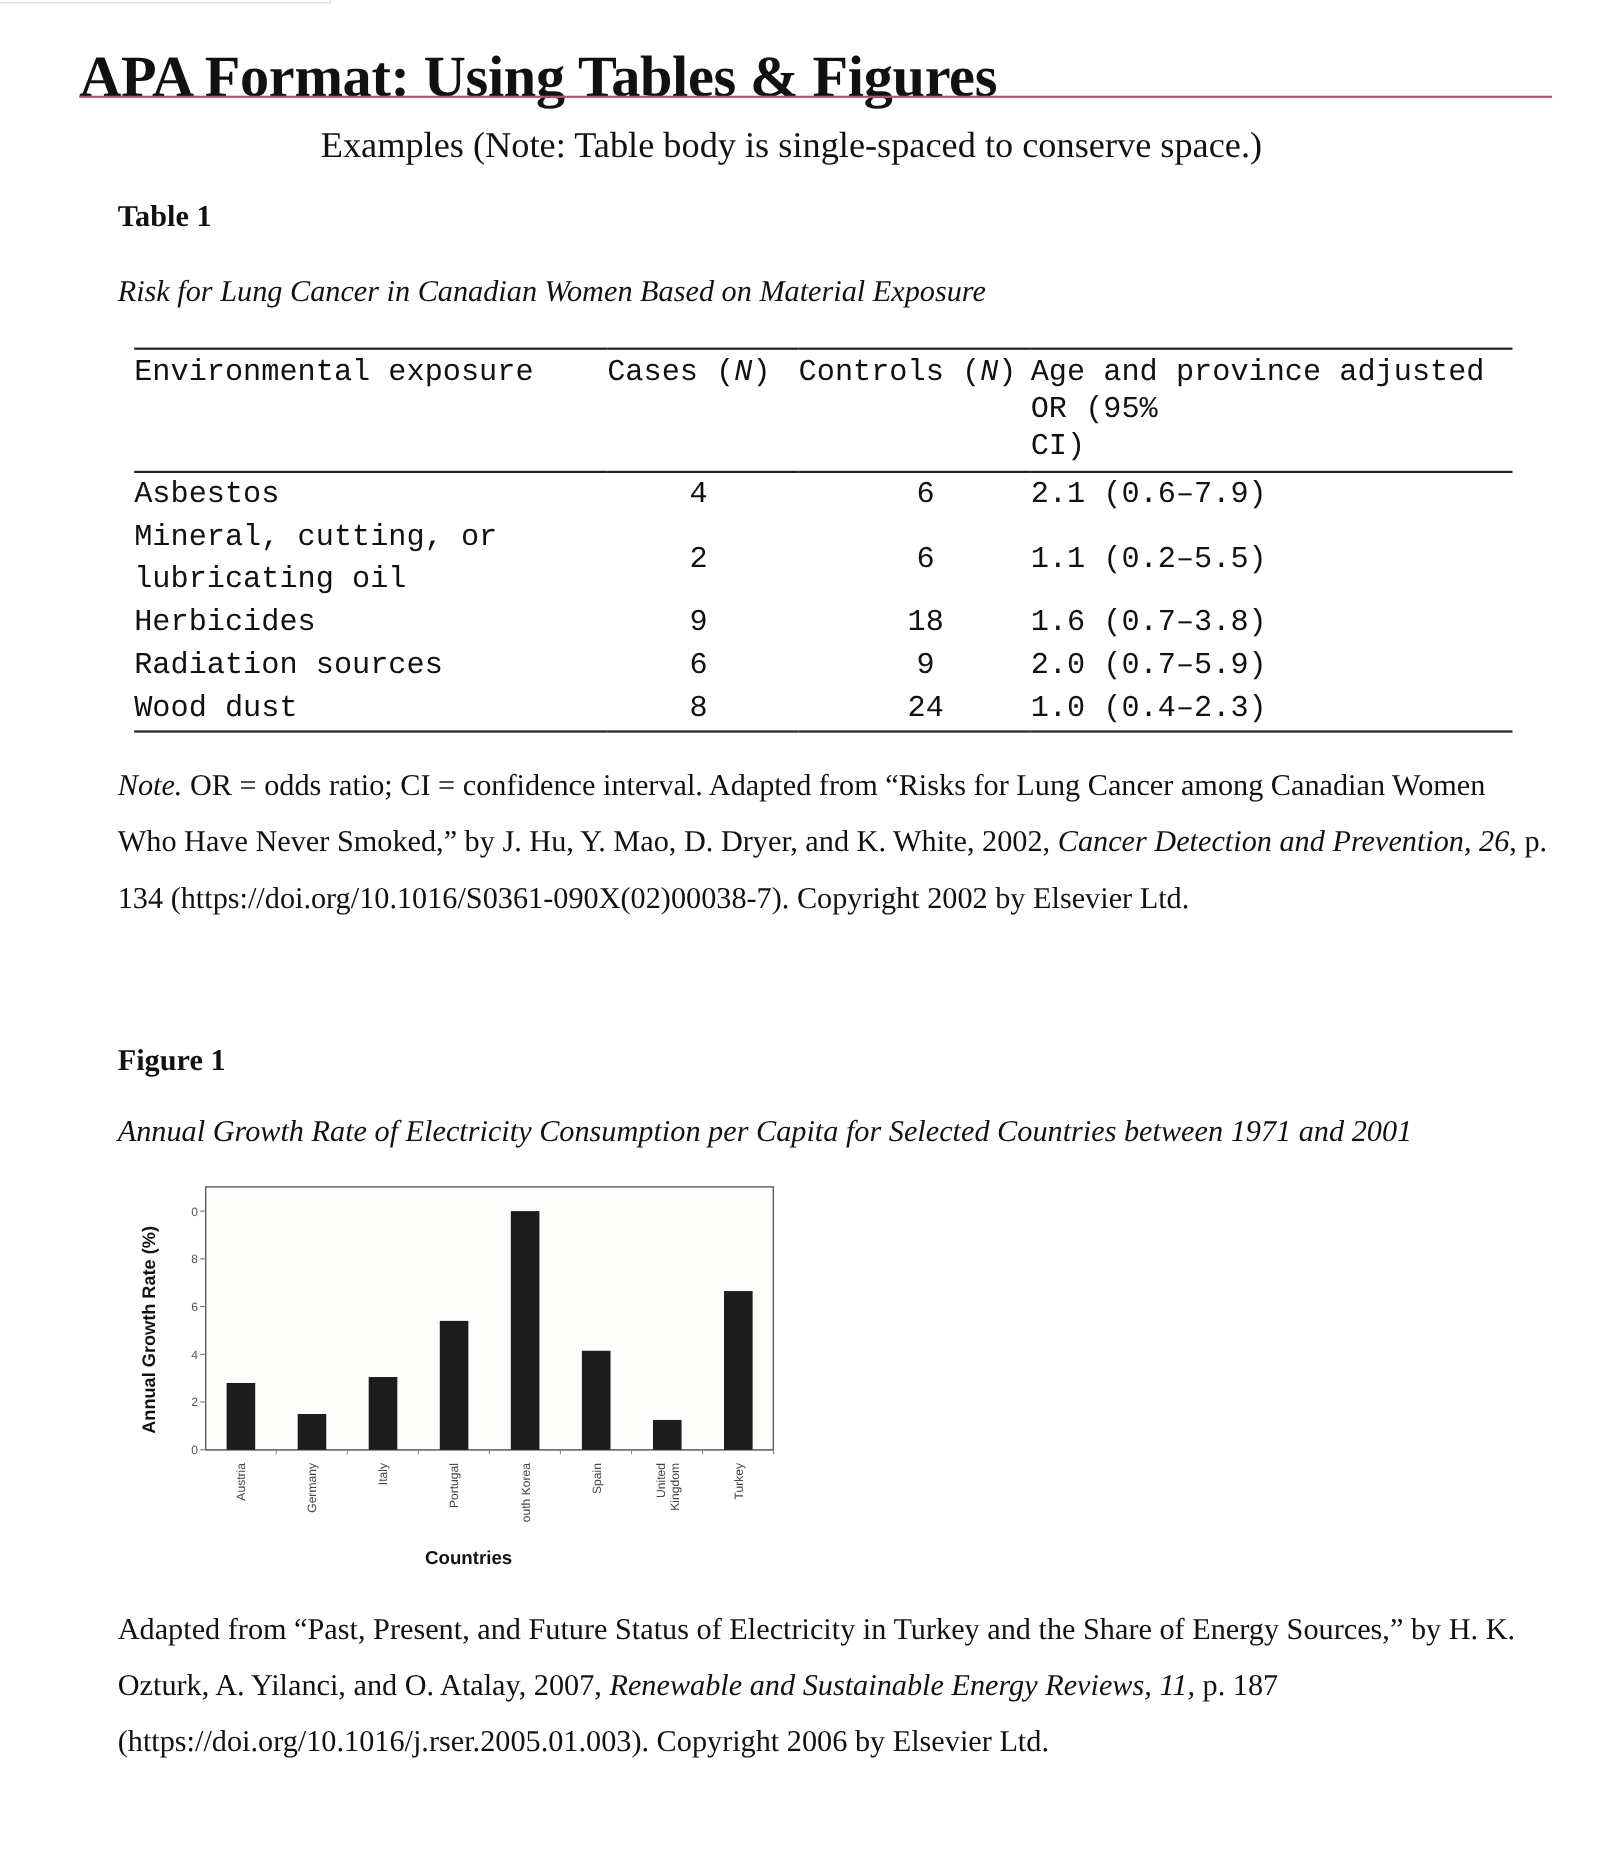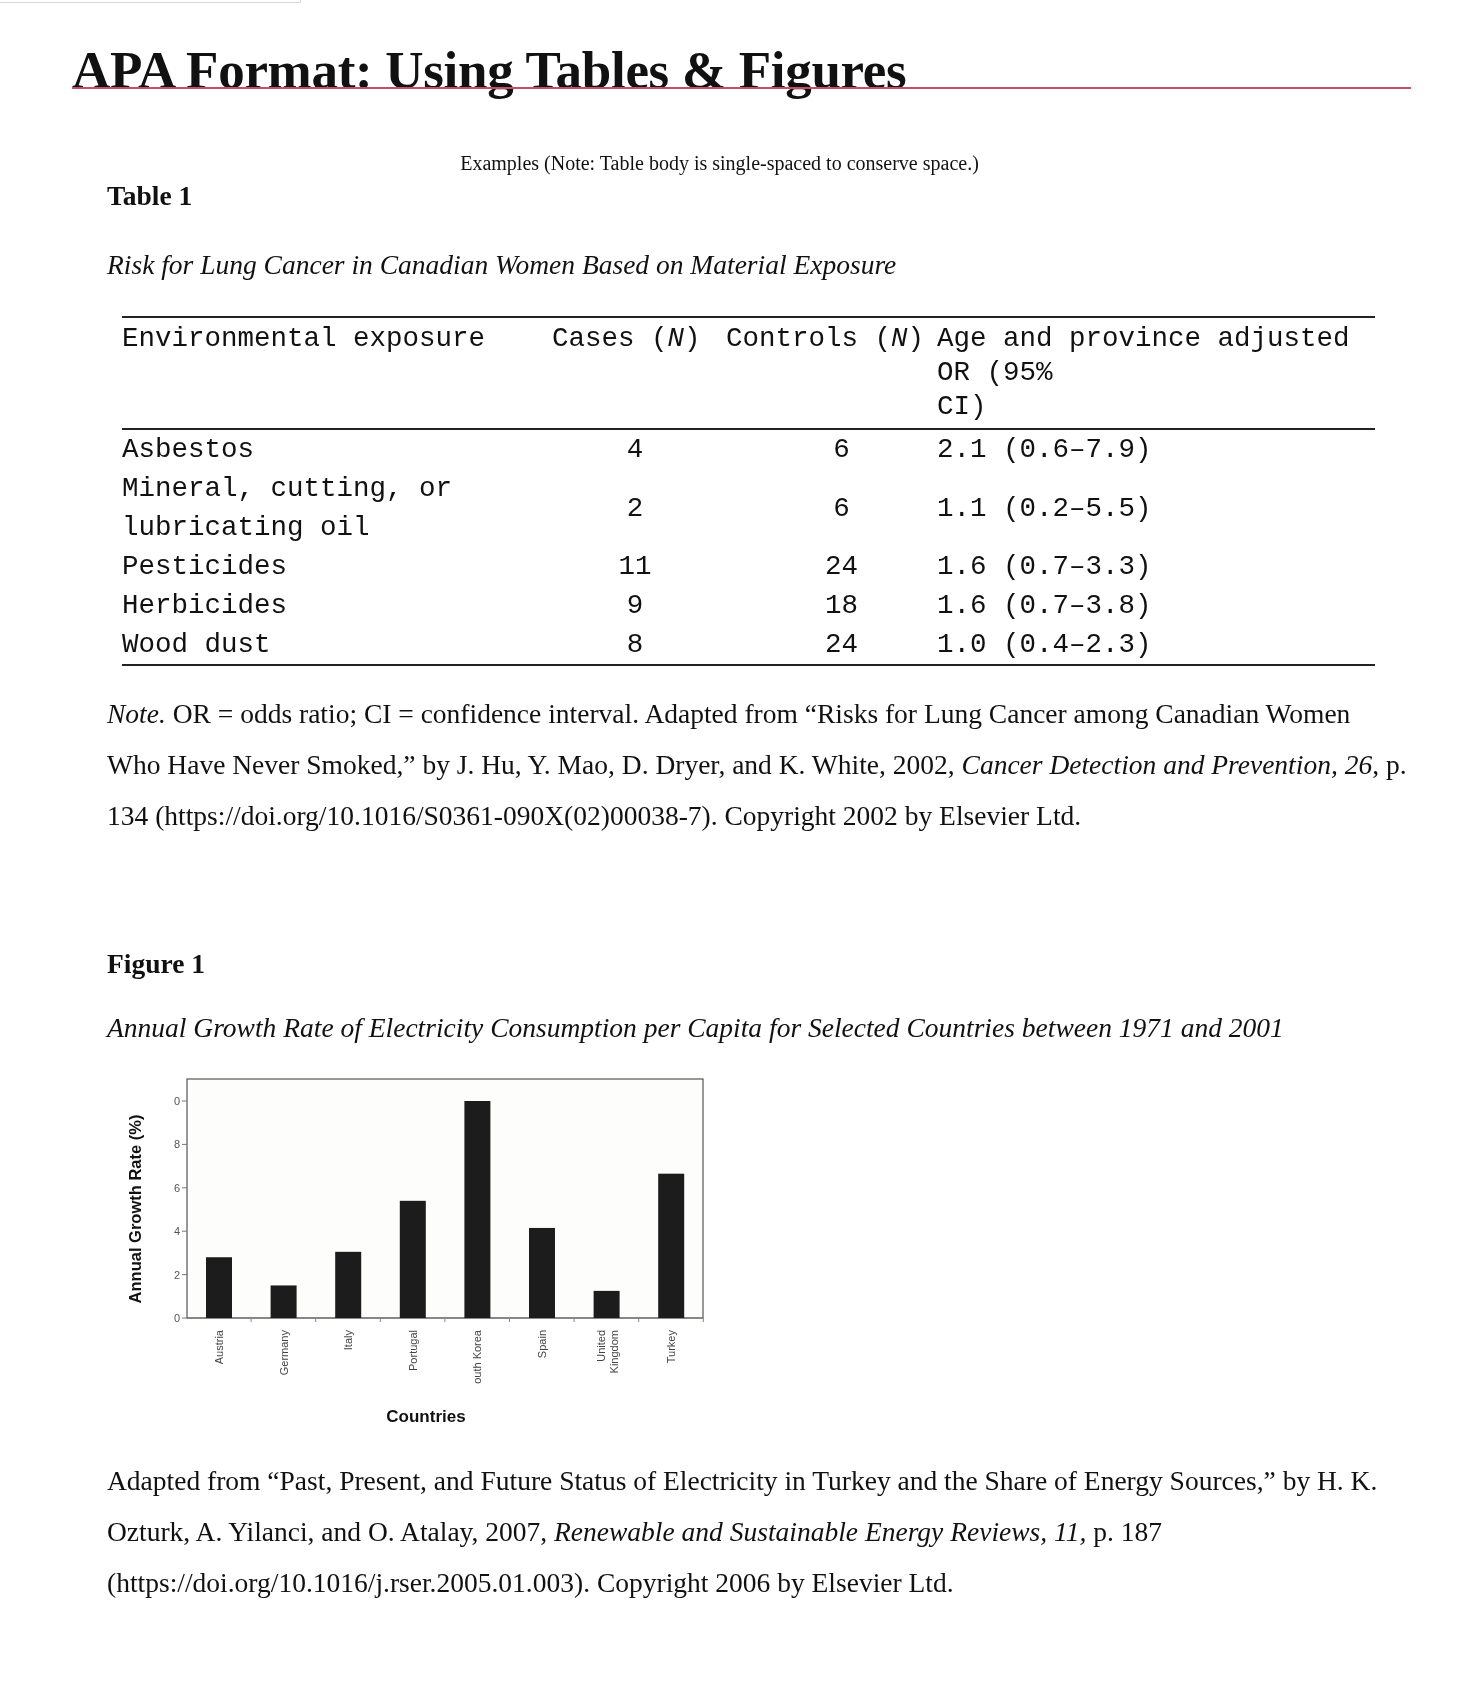--- a/index.html
+++ b/index.html
@@ -2,21 +2,21 @@
 <html><head>
 <meta charset="utf-8">
 <style>
   html, body { margin: 0; padding: 0; background: #ffffff; }
   body { width: 1475px; height: 1695px; position: relative; overflow: hidden;
          font-family: "Liberation Serif", "DejaVu Serif", serif; color: #111; }
   .abs { position: absolute; white-space: nowrap; }
   .topbar { position: absolute; left: 0; top: 0; width: 300px; height: 2px; border: 1px solid #d8d8d8; border-top: none; border-left: none; }
   .title { left: 72px; top: 42px; font-size: 53px; font-weight: bold; line-height: 56px; letter-spacing: -0.3px; }
   .title-rule { position: absolute; left: 72px; top: 87px; width: 1339px; height: 2px; background: #c0506a; }
-  .subtitle { left: 0; width: 1475px; text-align: center; top: 115px; font-size: 20px; padding-left: 0; margin-top: 37px; }
+  .subtitle { left: 0; width: 1475px; text-align: center; top: 115px; font-size: 33px; padding-left: 0; }
   .subtitle span { position: relative; left: -18px; }
   .heading { font-weight: bold; font-size: 27.5px; }
   .caption { font-style: italic; font-size: 27.5px; }
   .table-wrap { position: absolute; left: 122px; top: 316px; width: 1253px; font-family: Liberation Mono, monospace; }
   table.data { border-collapse: collapse; width: 100%; font-size: 27.5px; }
   table.data thead tr { border-top: 2px solid #222; border-bottom: 2px solid #222; }
   table.data tbody tr:last-child { border-bottom: 2px solid #222; }
   table.data th { font-weight: normal; text-align: left; vertical-align: top; padding: 4px 0 4px 0; line-height: 34px; }
   table.data td { padding: 0; height: 39px; line-height: 39px; }
   table.data th.c-exp { width: 430px; }
@@ -58,30 +58,30 @@
         <td class="num" style="padding-left:20px;">6</td>
         <td>2.1 (0.6–7.9)</td>
       </tr>
       <tr>
         <td>Mineral, cutting, or lubricating oil</td>
         <td class="num" style="padding-right:8px;">2</td>
         <td class="num" style="padding-left:20px;">6</td>
         <td>1.1 (0.2–5.5)</td>
       </tr>
       <tr>
-        <td>Pesticides</td>
-        <td class="num" style="padding-right:8px;">11</td>
-        <td class="num" style="padding-left:20px;">24</td>
-        <td>1.6 (0.7–3.3)</td>
-      </tr>
-      <tr>
         <td>Herbicides</td>
         <td class="num" style="padding-right:8px;">9</td>
         <td class="num" style="padding-left:20px;">18</td>
         <td>1.6 (0.7–3.8)</td>
+      </tr>
+      <tr>
+        <td>Radiation sources</td>
+        <td class="num" style="padding-right:8px;">6</td>
+        <td class="num" style="padding-left:20px;">9</td>
+        <td>2.0 (0.7–5.9)</td>
       </tr>
       <tr>
         <td>Wood dust</td>
         <td class="num" style="padding-right:8px;">8</td>
         <td class="num" style="padding-left:20px;">24</td>
         <td>1.0 (0.4–2.3)</td>
       </tr>
     </tbody>
   </table>
 </div>

